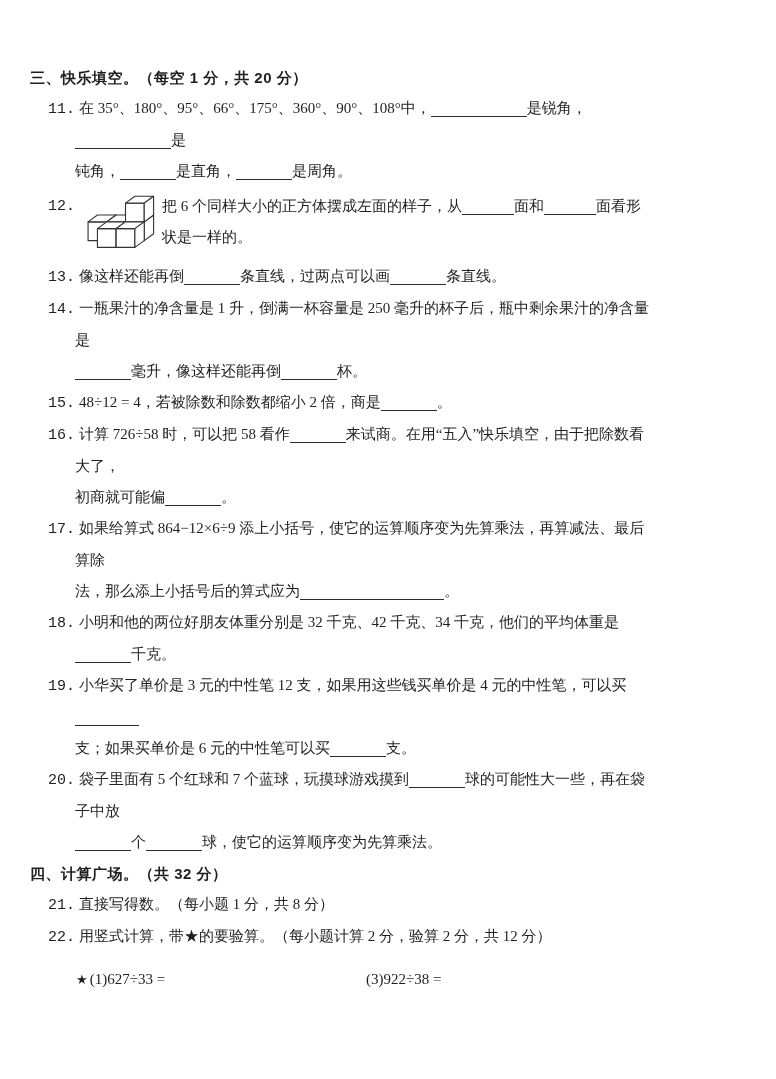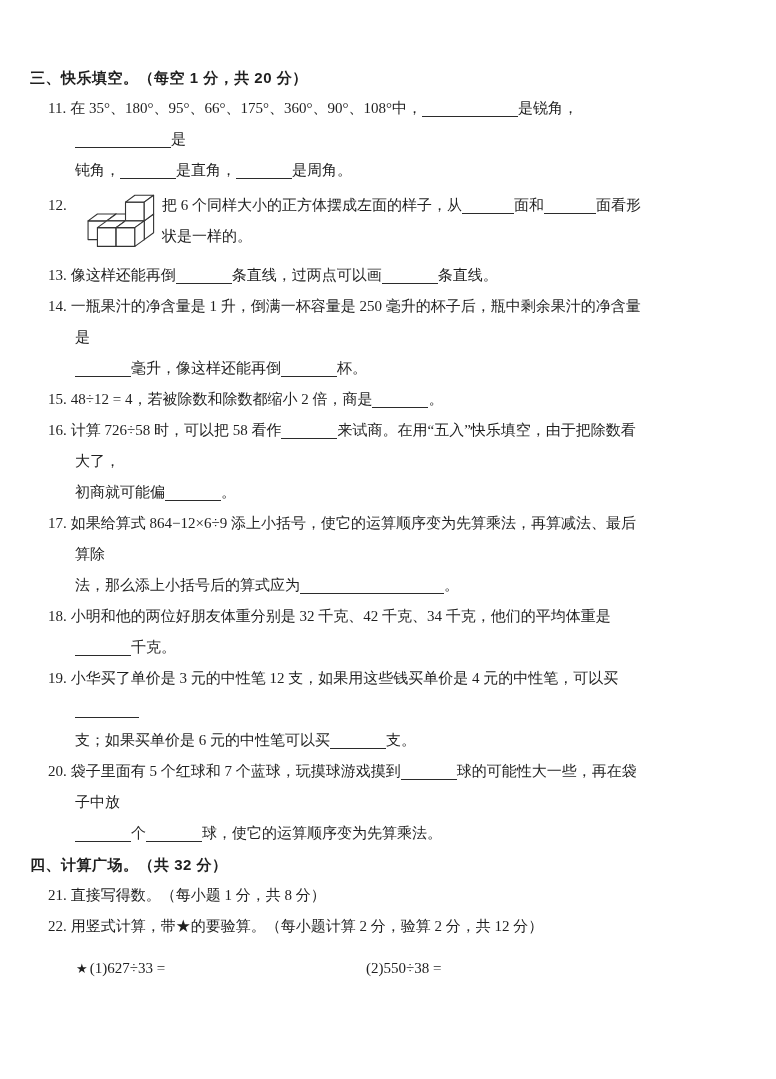--- a/index.html
+++ b/index.html
@@ -19,21 +19,21 @@
   .section-title{
     font-family:"Liberation Sans","DejaVu Sans",sans-serif;
     font-weight:700;
     font-size:15px;
     letter-spacing:0.5px;
   }
   .q{
     margin:0 0 0 45px;
     text-indent:-27px;
   }
-  .qnum{padding-right:4px;}
+  .qnum{padding-right:4px;font-family:Liberation Mono, monospace;}
   .q-fig{
     display:flex;
     align-items:flex-start;
     gap:5px;
     margin:4px 0 4px 18px;
     text-indent:0;
     min-height:66px;
   }
   .q-fig .qnum{flex:none;width:24px;padding-right:0;}
   .q-fig .fig-wrap{flex:none;line-height:0;}
@@ -119,18 +119,18 @@
       <p class="q"><span class="qnum">18.</span><span class="qt">小明和他的两位好朋友体重分别是 32 千克、42 千克、34 千克，他们的平均体重是</span><span class="blank" style="width: 56px;"></span><span class="qt">千克。</span></p>
       <p class="q"><span class="qnum">19.</span><span class="qt">小华买了单价是 3 元的中性笔 12 支，如果用这些钱买单价是 4 元的中性笔，可以买</span><span class="blank" style="width: 64px;"></span><br><span class="qt">支；如果买单价是 6 元的中性笔可以买</span><span class="blank" style="width: 56px;"></span><span class="qt">支。</span></p>
       <p class="q"><span class="qnum">20.</span><span class="qt">袋子里面有 5 个红球和 7 个蓝球，玩摸球游戏摸到</span><span class="blank" style="width: 56px;"></span><span class="qt">球的可能性大一些，再在袋子中放</span><br><span class="blank" style="width: 56px;"></span><span class="qt">个</span><span class="blank" style="width: 56px;"></span><span class="qt">球，使它的运算顺序变为先算乘法。</span></p>
     </section>
     <section class="section">
       <div class="section-title">四、计算广场。（共 32 分）</div>
       <p class="q"><span class="qnum">21.</span><span class="qt">直接写得数。（每小题 1 分，共 8 分）</span></p>
       <p class="q"><span class="qnum">22.</span><span class="qt">用竖式计算，带★的要验算。（每小题计算 2 分，验算 2 分，共 12 分）</span></p>
       <div class="vert-grid">
         <div class="vert-item"><span class="star">★</span><span class="qt">(1)627÷33 =</span></div>
-        <div class="vert-item"><span class="qt">(2)550÷38 =</span></div>
+        <div class="vert-item"><span class="qt">(3)922÷38 =</span></div>
         <div class="vert-item"><span class="star">★</span><span class="qt">(3)904÷31 =</span></div>
         <div class="vert-item"><span class="qt">(4)720÷68 =</span></div>
       </div>
     </section>
   </div>
 
 </body></html>

